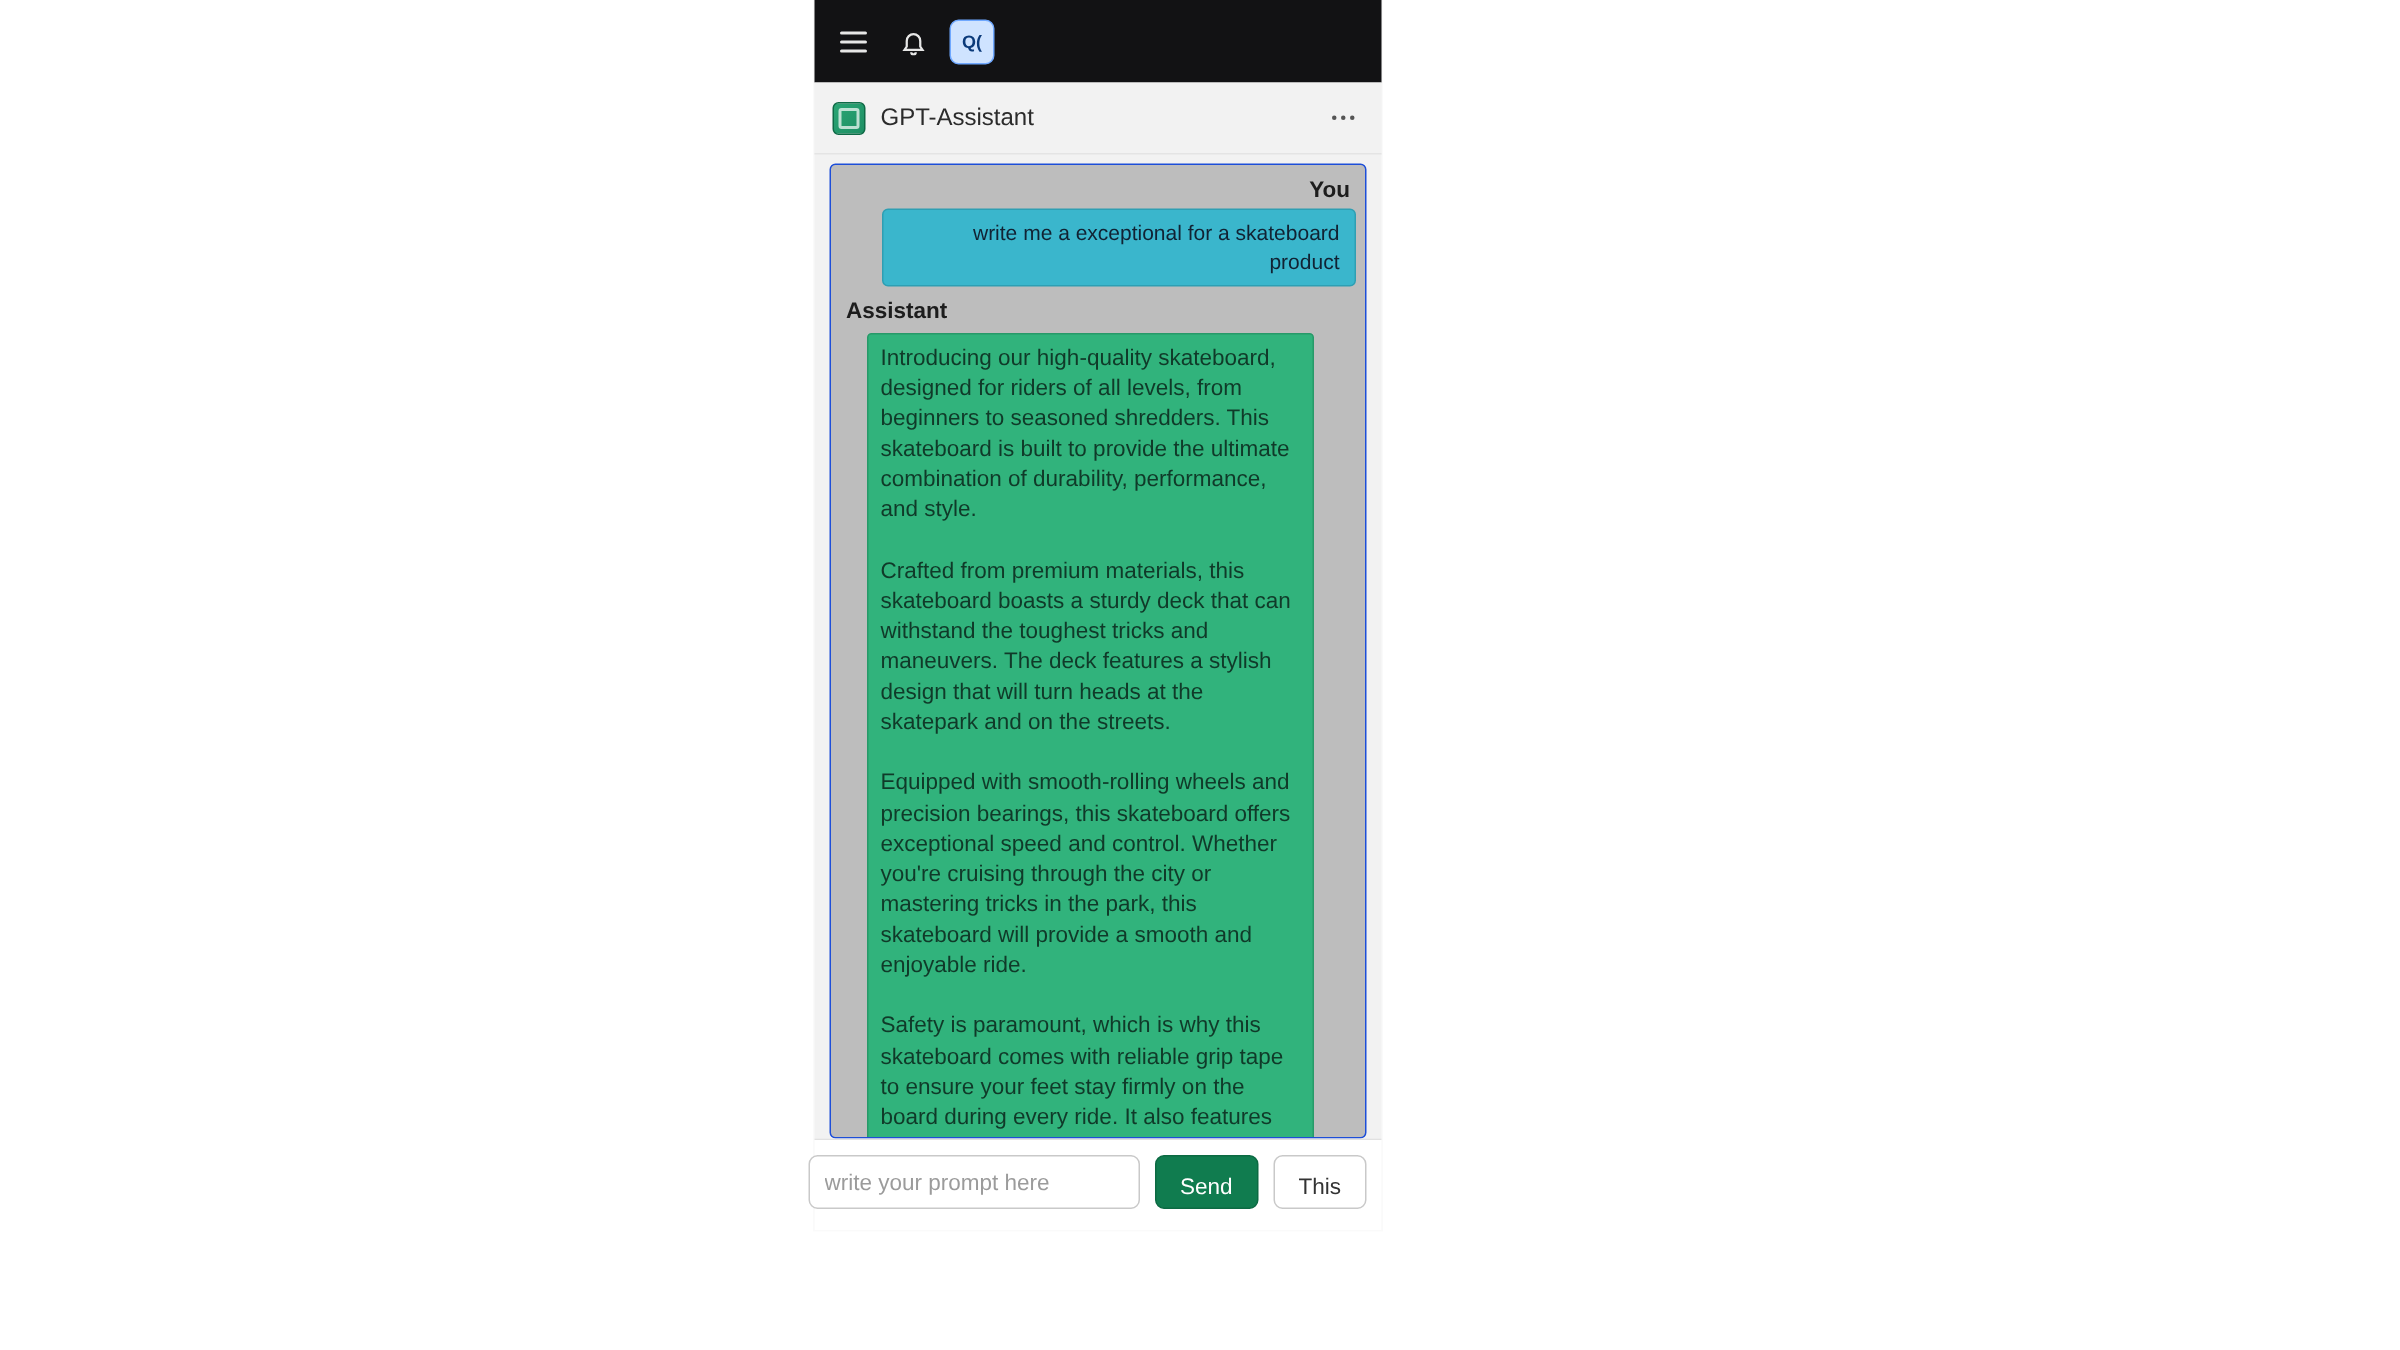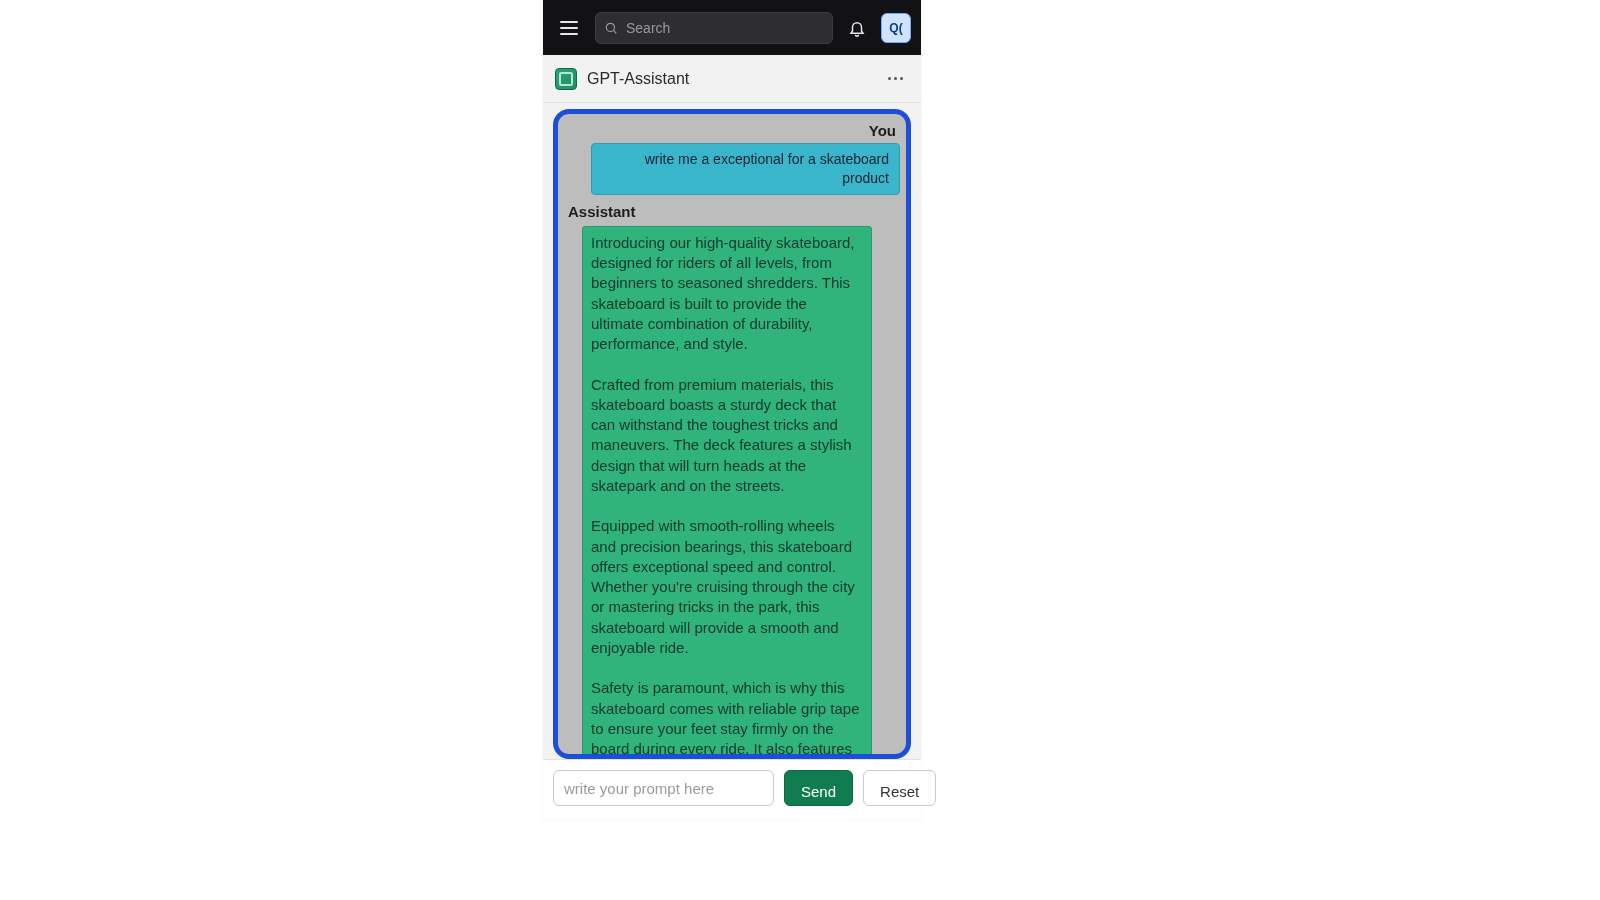--- a/index.html
+++ b/index.html
@@ -123,22 +123,22 @@
   }
 
   
   .chat-wrap {
     flex:1;
     padding: 6px 10px 0 10px;
     overflow: hidden;
   }
   .chat-panel {
     background: #bdbdbd;
-    border: 5px solid #1d4ed8;
-    border-radius: 16px;
+    border: 1px solid #1d4ed8;
+    border-radius: 4px;
     height: 100%;
     overflow-y: hidden;
     padding: 6px 6px 0 6px;
     position: relative;
   }
   .row-label {
     font-weight: 700;
     font-size: 15px;
     color: #1d1d1d;
     padding: 2px 4px 4px 4px;
@@ -173,20 +173,21 @@
   }
 
   
   .inputbar {
     background: #ffffff;
     border-top: 1px solid #e1e1e1;
     padding: 10px 10px 14px 10px;
     display:flex;
     gap: 10px;
     align-items:center;
+    justify-content:flex-end;
   }
   .prompt-input {
     flex:1;
     height: 36px;
     border: 1px solid #c9c9c9;
     border-radius: 6px;
     padding: 0 10px;
     font-size: 15px;
     color: #444;
     outline: none;
@@ -214,29 +215,20 @@
 </head>
 <body>
 
 <div class="app-frame">
 
   <div class="topbar">
     <div class="hamburger">
       <span></span>
         <span></span>
         <span></span>
-    </div>
-    <div class="searchbox">
-      <span class="search-icon">
-        <svg width="14" height="14" viewBox="0 0 24 24" fill="none" stroke="#9a9a9a" stroke-width="2">
-          <circle cx="11" cy="11" r="7"></circle>
-            <line x1="21" y1="21" x2="16.65" y2="16.65"></line>
-        </svg>
-      </span>
-      <input type="text" placeholder="Search" style="">
     </div>
     <div class="bell">
       <svg width="18" height="18" viewBox="0 0 24 24" fill="none" stroke="#e6e6e6" stroke-width="2">
         <path d="M18 16v-5a6 6 0 10-12 0v5l-2 3h16l-2-3z"></path>
           <path d="M10 21a2 2 0 004 0"></path>
       </svg>
     </div>
     <div class="avatar">Q(</div>
   </div>
 
@@ -271,16 +263,16 @@
 
 Suitable for riders of all ages and skill levels, this skateboard is perfect for commuting, exercising, or simply having fun with friends. Whether you're</div>
       </div>
 
     </div>
   </div>
 
   <div class="inputbar">
     <input class="prompt-input" type="text" placeholder="write your prompt here" style="">
     <button class="btn btn-send">Send</button>
-    <button class="btn btn-reset">Reset</button>
+    <button class="btn btn-reset">This</button>
   </div>
 
 </div>
 
 </body></html>

